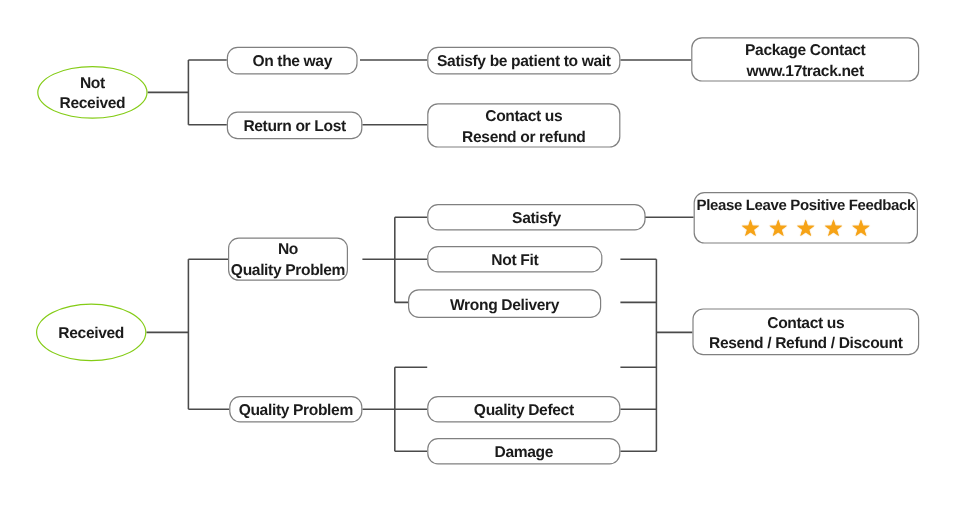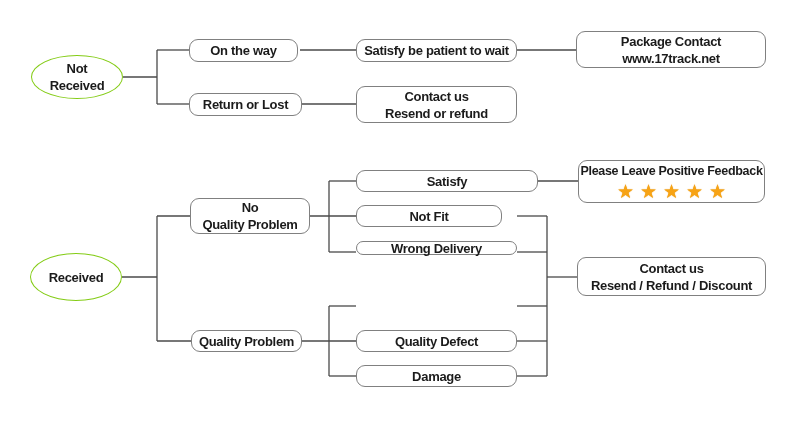--- a/index.html
+++ b/index.html
@@ -81,33 +81,33 @@
   <div class="node box" style="left:576px;top:31px;width:190px;height:37px">Package Contact
 www.17track.net</div>
 
   <div class="node box" style="left:189px;top:93px;width:113px;height:23px">Return or Lost</div>
 
   <div class="node box" style="left:356px;top:86px;width:161px;height:37px">Contact us
 Resend or refund</div>
 
   <div class="node ellipse" style="left:30px;top:253px;width:92px;height:48px">Received</div>
 
-  <div class="node box" style="left:190px;top:198px;width:120px;height:36px">No
+  <div class="node box" style="left:190px;top:198px;width:100px;height:36px">No
 Quality Problem</div>
 
   <div class="node box" style="left:356px;top:170px;width:182px;height:22px">Satisfy</div>
 
   <div class="node box feedback" style="left:578px;top:160px;width:187px;height:43px">
     <span>Please Leave Positive Feedback</span>
     <span class="stars">★★★★★</span>
   </div>
 
   <div class="node box" style="left:356px;top:205px;width:146px;height:22px">Not Fit</div>
 
-  <div class="node box" style="left:356px;top:241px;width:161px;height:14px">Wrong Delivery</div>
+  <div class="node box" style="left:340px;top:241px;width:161px;height:24px">Wrong Delivery</div>
 
   <div class="node box" style="left:191px;top:330px;width:111px;height:22px">Quality Problem</div>
 
 
   <div class="node box" style="left:356px;top:365px;width:161px;height:22px">Damage</div>
 
   <div class="node box" style="left:356px;top:330px;width:161px;height:22px">Quality Defect</div>
 
   <div class="node box" style="left:577px;top:257px;width:189px;height:39px">Contact us
 Resend / Refund / Discount</div>

